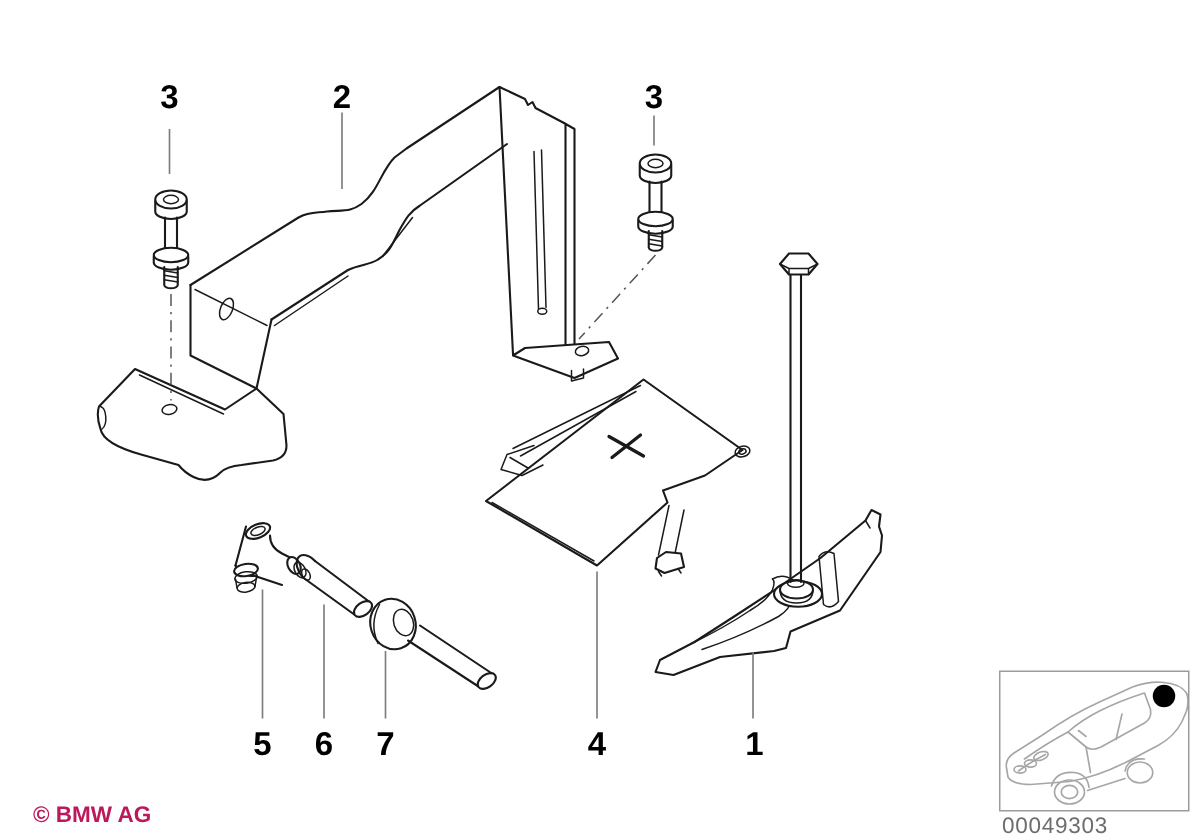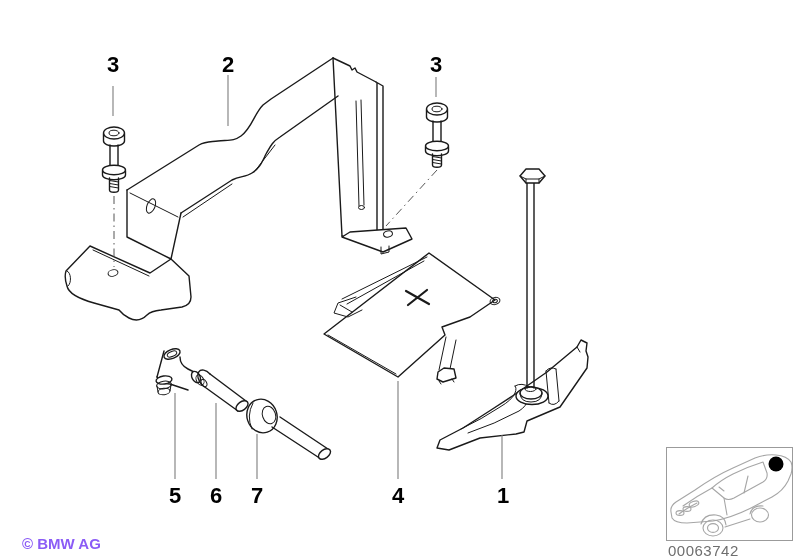--- a/index.html
+++ b/index.html
@@ -14,21 +14,21 @@
   .leader{fill:none;stroke:var(--leader,#7d7d7d);stroke-width:1.1;}
   .axis{fill:none;stroke:var(--axis,#555555);stroke-width:1;stroke-dasharray:8 4 1.5 4;}
   .callout{font-family:"Liberation Sans",sans-serif;font-size:22px;font-weight:700;
            fill:var(--label,#000);text-anchor:middle;cursor:pointer;}
   
   .thumb{position:absolute;left:666px;top:447px;width:125px;height:92px;
          border:1px solid var(--thumbnail-border,#9b9b9b);background:#fff;box-sizing:content-box;}
   .car{fill:none;stroke:var(--thumbnail-line,#a6a6a6);stroke-width:1.1;stroke-linecap:round;stroke-linejoin:round;}
   .thumb-num{position:absolute;left:668px;top:542px;font-size:15px;letter-spacing:.5px;
              color:var(--thumbnail-text,#6e6e6e);}
-  .copyright{position:absolute;left:22px;top:535px;font-size:15px;font-weight:700;color:#8b5cf6;}
+  .copyright{position:absolute;left:22px;top:535px;font-size:15px;font-weight:700;color:#be185d;}
 </style>
 </head>
 <body>
 
 <div class="stage">
 <svg width="799" height="559" viewBox="0 0 799 559">
 
   <g>
 
     <path class="ln" d="M127,190 L199,145 C206,141 211,142 218,141 C230,140 234,141 241,136 C252,128 254,114 263,105 L271,99 L333,58"></path>
@@ -202,15 +202,15 @@
     <ellipse class="car" cx="46" cy="80" rx="10" ry="8"></ellipse>
     <ellipse class="car" cx="46" cy="80" rx="5.5" ry="4.4"></ellipse>
     <path class="car" d="M83,66 Q85,57 96,58"></path>
     <ellipse class="car" cx="93" cy="67" rx="8.5" ry="7"></ellipse>
 
     <path class="car" d="M58,79 L83,71"></path>
 
     <circle cx="109" cy="16" r="7.5" style="fill:var(--highlight-dot,#000);stroke:none"></circle>
   </svg>
 </div>
-<div class="thumb-num">00063742</div>
+<div class="thumb-num">00049303</div>
 
 <div class="copyright">© BMW AG</div>
 
 </body></html>

